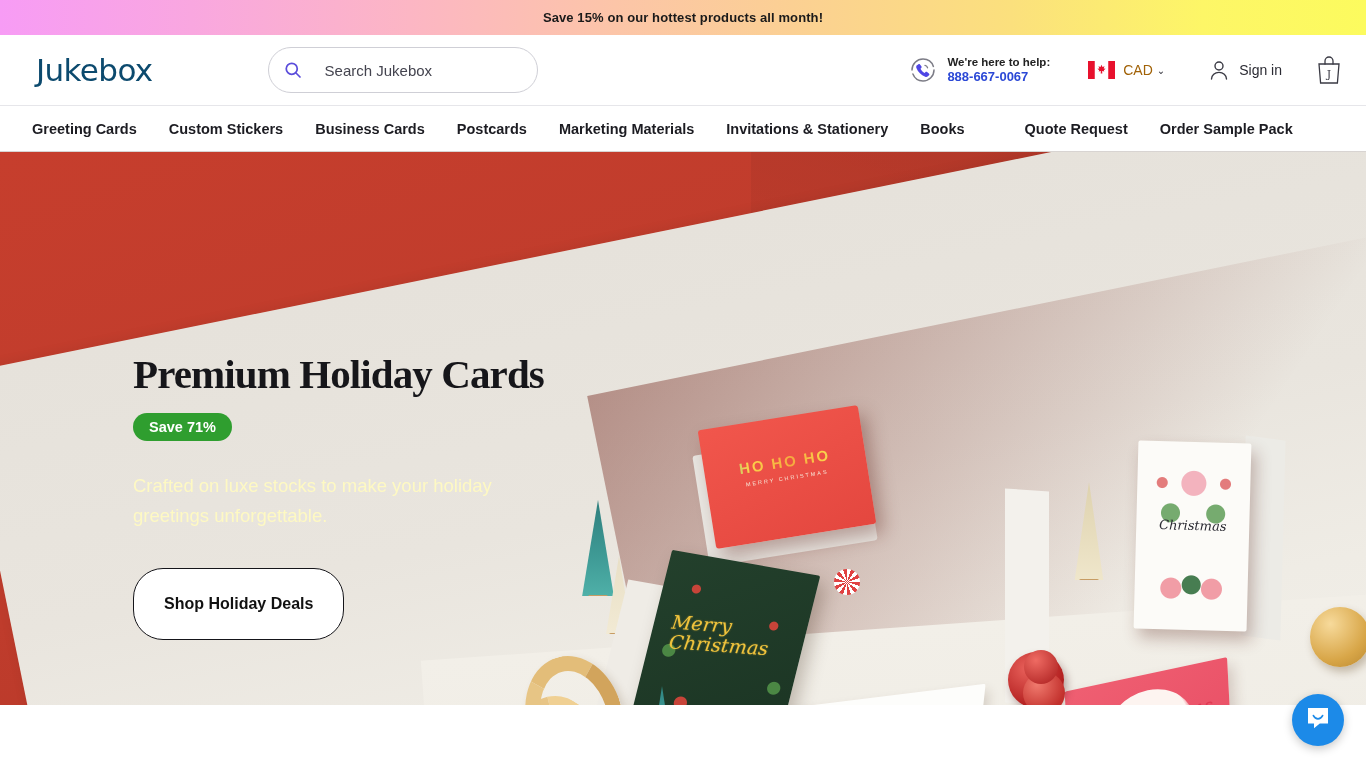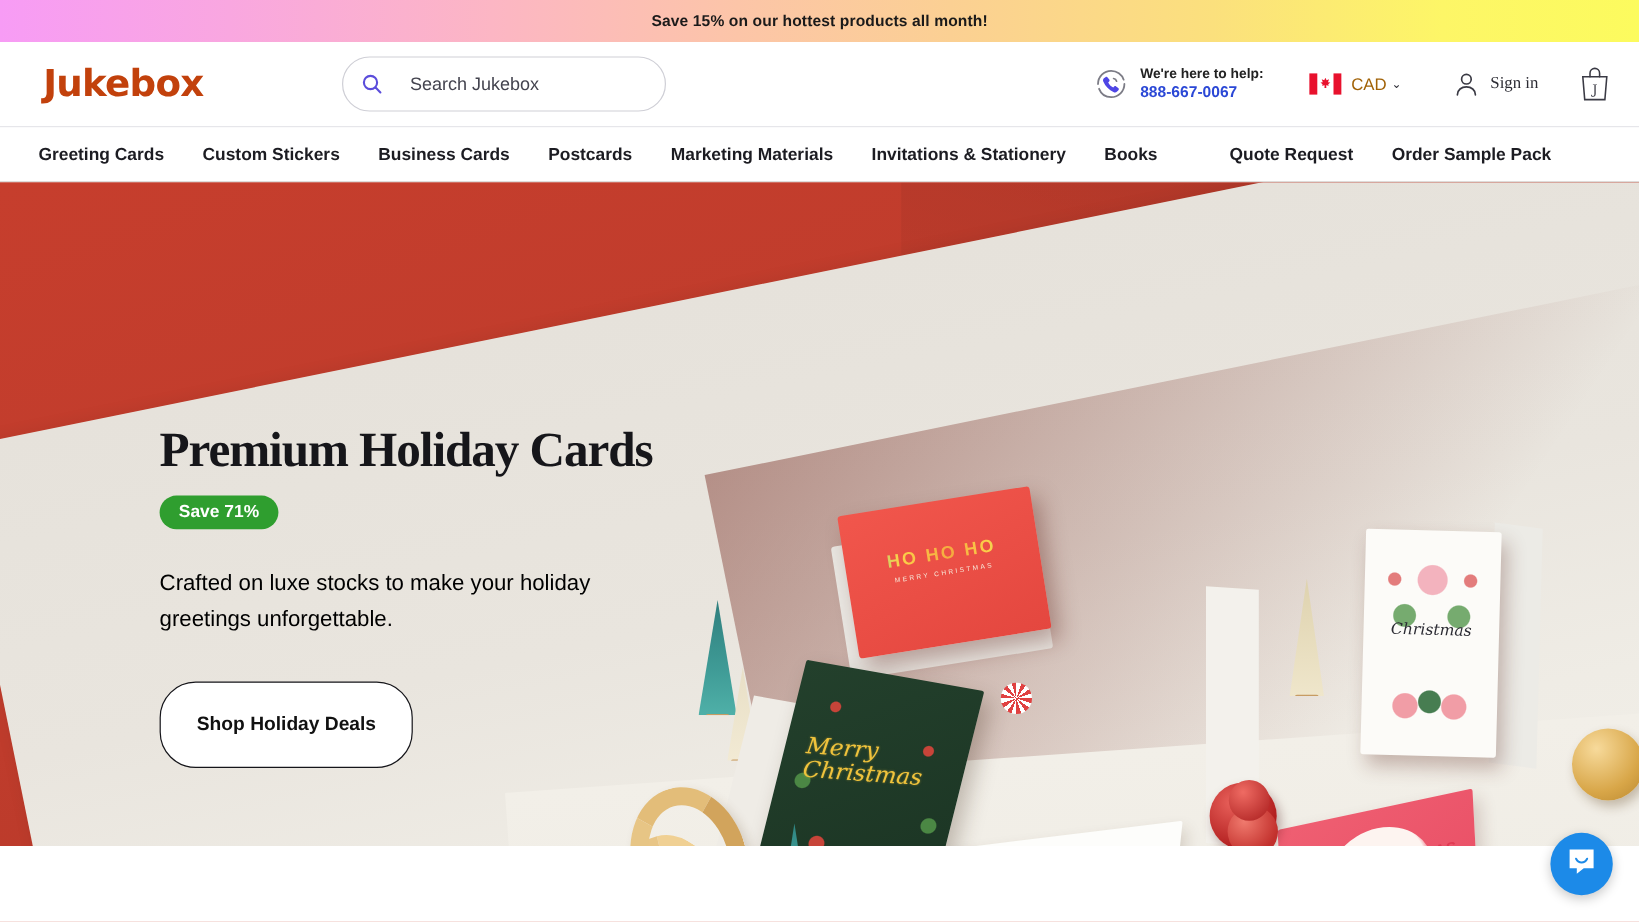--- a/index.html
+++ b/index.html
@@ -21,21 +21,21 @@
   }
 
   
   .header {
     height: 70px; background: #fff;
     display: flex; align-items: center;
     padding: 0 24px 0 36px;
     position: relative;
   }
   .logo {
-    font-size: 31px; font-weight: bold; color: #c2410c;
+    font-size: 31px; font-weight: normal; color: #0c4a6e;
     letter-spacing: -0.6px; font-family: "DejaVu Sans", sans-serif;
     line-height: 1;
   }
   .search-wrap {
     margin-left: 115px;
     width: 270px; height: 46px;
     border: 1px solid #cfcfd6; border-radius: 26px;
     display: flex; align-items: center; padding: 0 14px;
     background: #fff;
   }
@@ -54,21 +54,21 @@
   .phone-icon { width: 30px; height: 30px; flex: none; }
   .help-text { line-height: 1.25; }
   .help-label { font-size: 11.5px; color: #222; font-weight: bold; display: block; }
   .help-number { font-size: 13px; color: #2b48d6; font-weight: bold; display: block; }
 
   .currency { display: flex; align-items: center; gap: 8px; margin-right: 42px; cursor: pointer; }
   .flag { width: 27px; height: 18px; flex: none; }
   .currency-label { font-size: 14px; color: #a16207; }
   .chev { font-size: 10px; color: #31313a; margin-left: -4px; }
 
-  .signin { display: flex; align-items: center; gap: 8px; margin-right: 34px; cursor: pointer; font-family: Liberation Serif, serif; }
+  .signin { display: flex; align-items: center; gap: 8px; margin-right: 34px; cursor: pointer; }
   .user-icon { width: 24px; height: 24px; flex: none; }
   .signin-label { font-size: 14px; color: #2b2b33; }
 
   .bag-icon { width: 26px; height: 30px; cursor: pointer; }
 
   
   .nav {
     height: 47px; background: #fff;
     border-top: 1px solid #e6e6ea;
     border-bottom: 1px solid #d8d4d2;
@@ -124,21 +124,21 @@
     letter-spacing: -0.9px; line-height: 1.1;
     font-family: Liberation Serif, serif;
   }
   .save-badge {
     display: inline-block; margin-top: 16px;
     background: #2f9e2f; color: #fff;
     font-size: 14.5px; font-weight: bold;
     padding: 6px 16px; border-radius: 14px;
   }
   .hero-sub {
-    margin-top: 30px; font-size: 18.5px; color: #000000;
+    margin-top: 30px; font-size: 18.5px; color: #fef9c3;
     line-height: 1.62; max-width: 360px;
   }
   .hero-btn {
     margin-top: 37px; display: inline-block;
     background: #fff; color: #111;
     font-size: 16px; font-weight: bold;
     border: 1.6px solid #15151a; border-radius: 30px;
     padding: 26px 30px; cursor: pointer;
     font-family: "Liberation Sans", sans-serif;
   }

